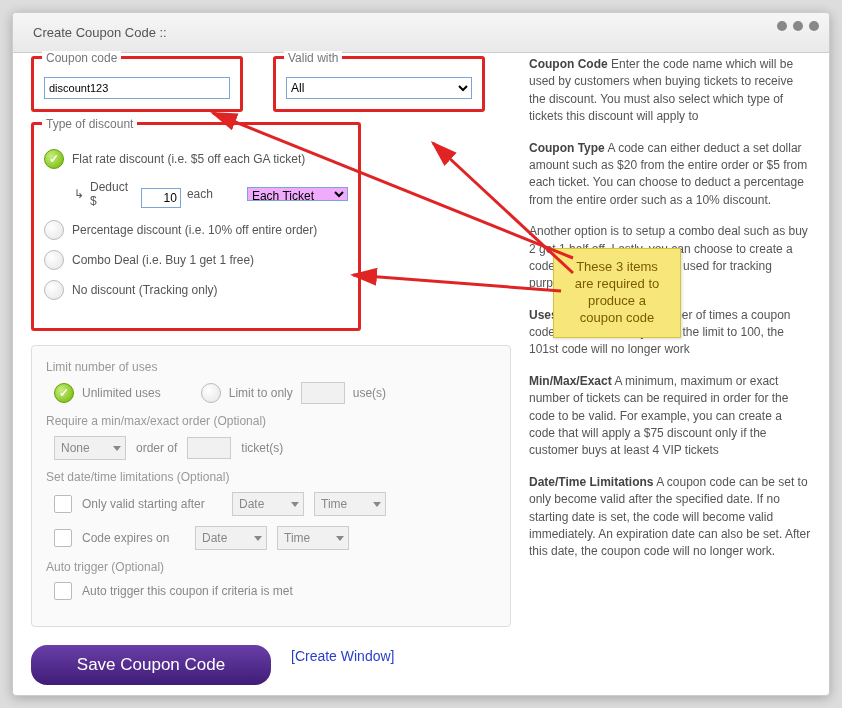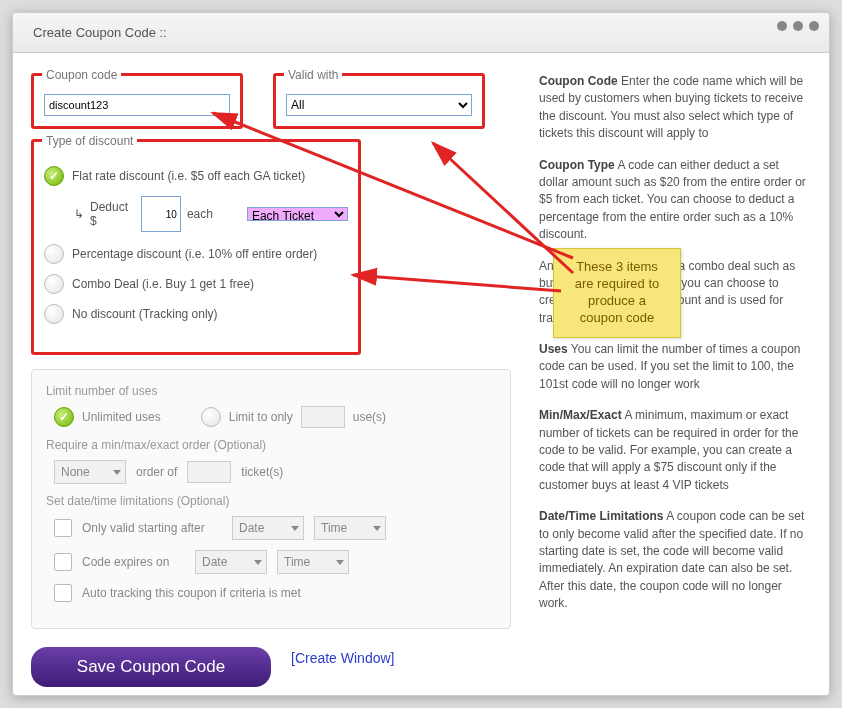--- a/index.html
+++ b/index.html
@@ -11,21 +11,21 @@
   }
   .titlebar {
     height: 40px; border-bottom: 1px solid #ccc;
     background: linear-gradient(#f6f6f6, #e9e9e9);
     display: flex; align-items: center; padding: 0 20px;
     color: #555; font-size: 13px; border-radius: 4px 4px 0 0;
     position: relative;
   }
   .titlebar .dots { position: absolute; right: 10px; top: 8px; display: flex; gap: 6px; }
   .titlebar .dot { width: 10px; height: 10px; border-radius: 50%; background: #888; }
-  .content { display: flex; padding: 20px 18px 14px 18px; gap: 28px; height: calc(100% - 30px); justify-content: center; }
+  .content { display: flex; padding: 3px 18px 14px 18px; gap: 18px; height: calc(100% - 30px); justify-content: center; }
   .left { flex: 0 0 480px; position: relative; }
   .right { flex: 1; color: #555; line-height: 1.45; position: relative; }
 
   fieldset.box {
     border: 1px solid #c7c7c7; border-radius: 3px; padding: 18px 10px 10px 10px;
     position: relative; background: #fff;
   }
   fieldset.box > legend, fieldset.box > .legend {
     position: absolute; top: -8px; left: 8px; background: #fff;
     padding: 0 4px; color: #777; font-size: 12px;
@@ -35,21 +35,21 @@
 
   .hlred { border: 3px solid #e02424 !important; }
 
   input[type="text"].text {
     width: 100%; height: 22px; border: 1px solid #7aa5d6; padding: 1px 4px;
     background: #fff; font-size: 11px;
   }
   select.sel {
     width: 100%; height: 22px; border: 1px solid #7aa5d6; background: #fff; font-size: 12px;
   }
-  .mini-input { width: 40px; height: 36px; border:1px solid #7aa5d6; text-align: right; padding: 1px 3px; font-size:10px; }
+  .mini-input { width: 40px; height: 20px; border:1px solid #7aa5d6; text-align: right; padding: 1px 3px; font-size:12px;margin-top:9px; }
   .sel-sm { height: 14px; border: 1px solid #7aa5d6; background: #f0abfc; font-size: 12px; margin-left: 28px; }
 
   .discount-box { margin-top: 10px; padding-bottom: 10px; }
   .radio-row { display:flex; align-items:center; gap:8px; margin: 6px 0 10px 0; color:#555; }
   .sub-row { margin: 4px 0 12px 30px; display:flex; align-items:center; gap:6px; color:#555; }
 
   .radio {
     width: 20px; height: 20px; border-radius: 50%; border: 1px solid #bbb;
     background: radial-gradient(circle at 35% 35%, #fff, #e4e4e4);
     display:inline-flex; align-items:center; justify-content:center; flex: 0 0 20px;
@@ -195,23 +195,24 @@
           <span class="gray-sel" style="width:72px">Date</span>
           <span class="gray-sel" style="width:72px">Time</span>
         </div>
         <div class="opt-row">
           <span class="chk"></span>
           <span style="width:103px">Code expires on</span>
           <span class="gray-sel" style="width:72px">Date</span>
           <span class="gray-sel" style="width:72px">Time</span>
         </div>
 
+        <div class="section-label">Auto trigger (Optional)</div>
         <div class="opt-row">
           <span class="chk"></span>
-          <span>Auto tracking this coupon if criteria is met</span>
+          <span>Auto trigger this coupon if criteria is met</span>
         </div>
       </div>
 
       <div style="display:flex; align-items:center">
         <button class="save-btn">Save Coupon Code</button>
         <span class="close-link">[Create Window]</span>
       </div>
 
     </div>
 

